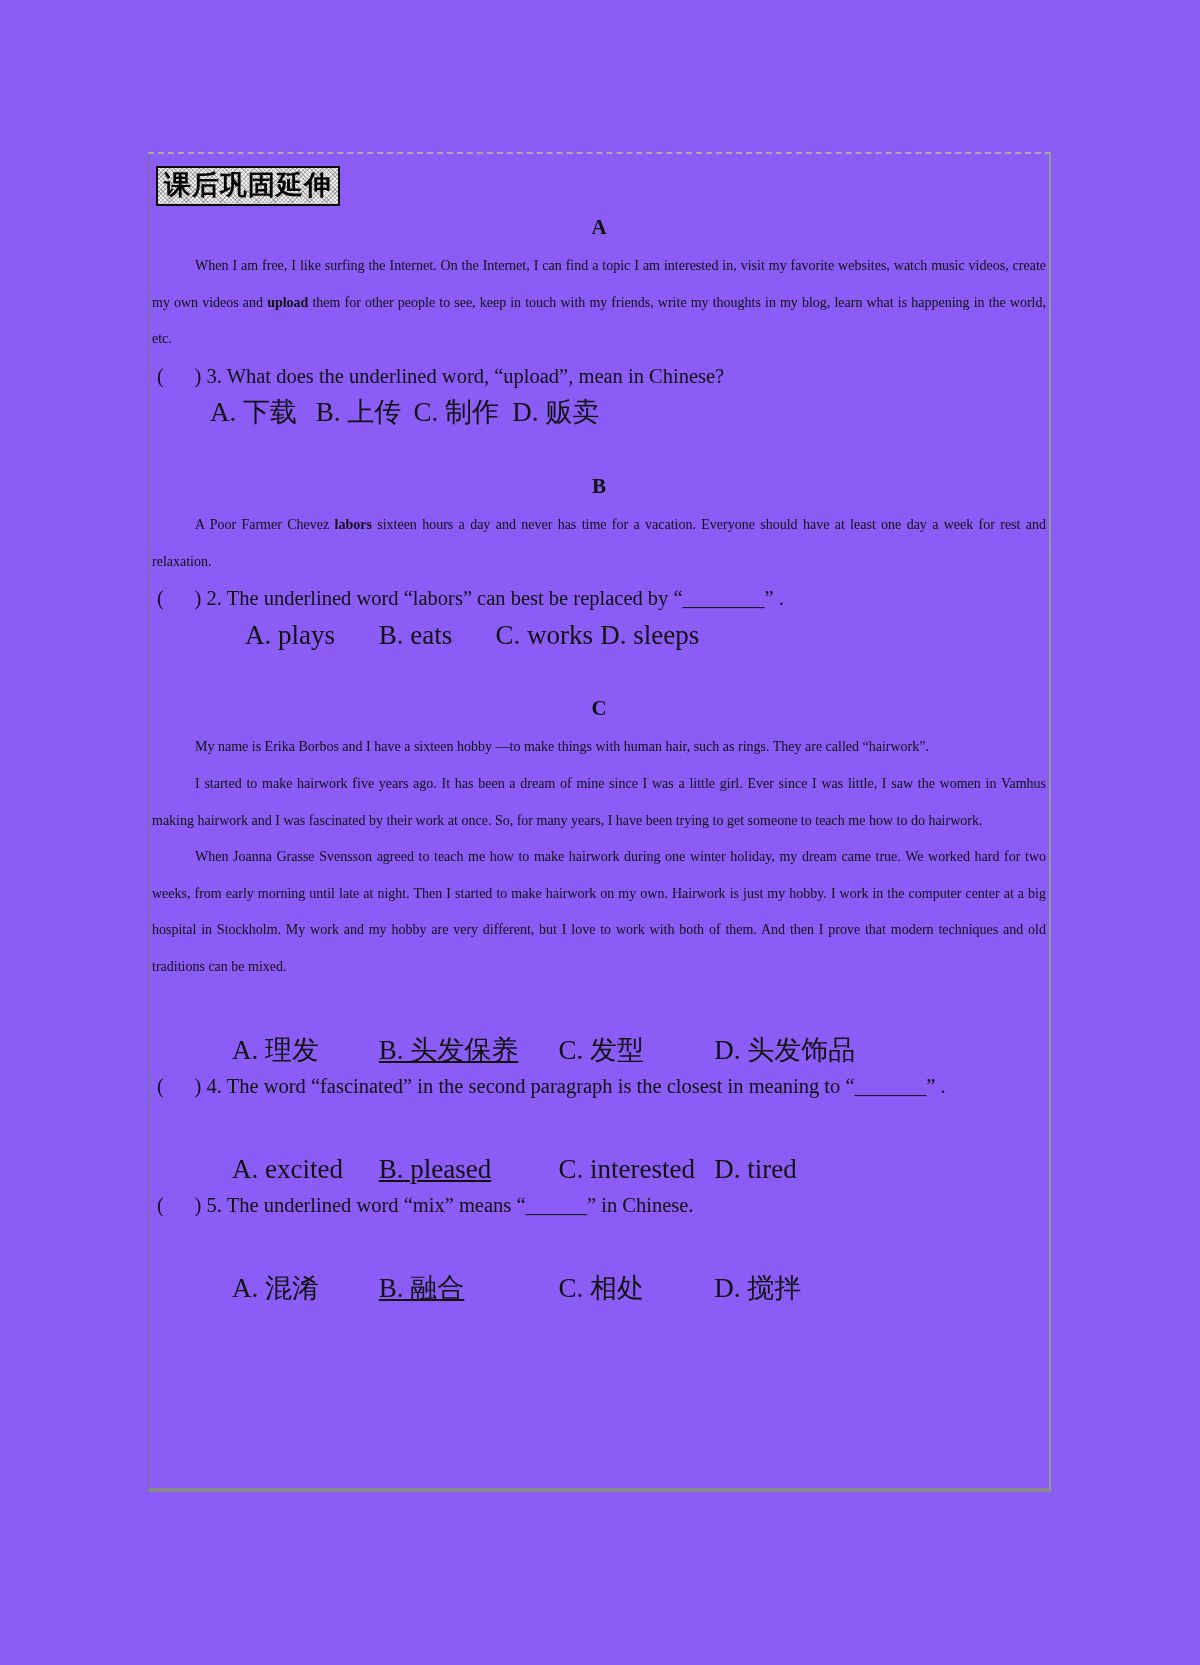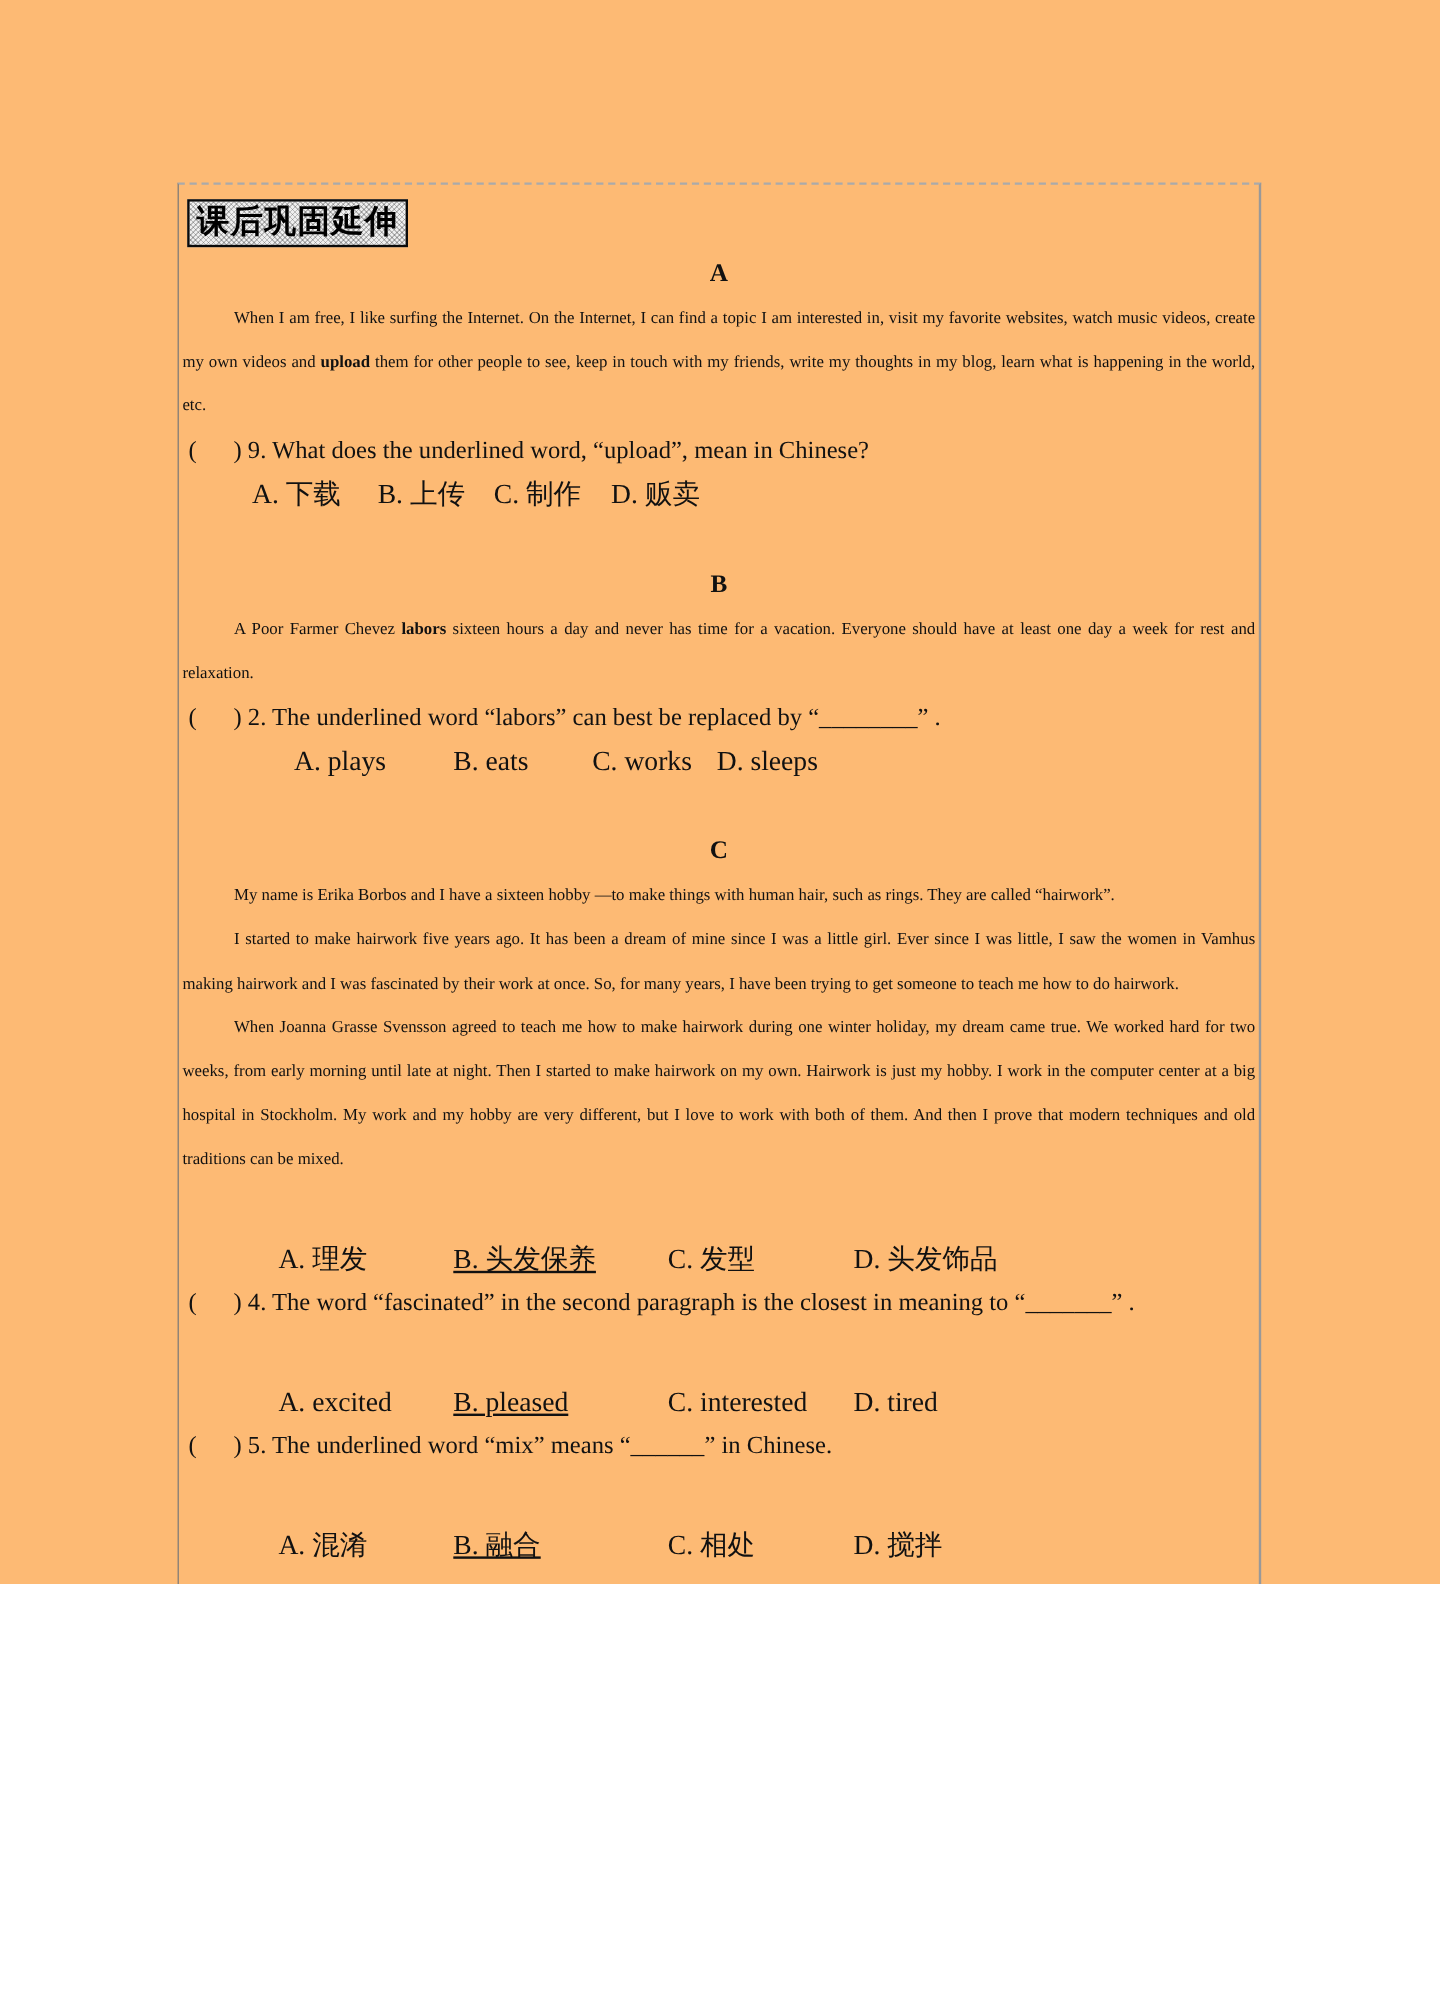--- a/index.html
+++ b/index.html
@@ -1,19 +1,19 @@
 <!DOCTYPE html>
 <html><head>
 <meta charset="utf-8">
 <style>
   html,body{margin:0;padding:0;background:#ffffff;}
   .page{
     position:relative;
-    width:1200px;height:1320px;
-    background:#fdba74;
+    width:1200px;height:1665px;
+    background:#8b5cf6;
     font-family:"Liberation Serif","DejaVu Serif",serif;
     color:#111111;
     overflow:hidden;
   }
   .content-box{
     position:absolute;left:148px;top:152px;
     width:903px;height:1340px;
     box-sizing:border-box;
     border-top:2px dashed #aaaaaa;
     border-left:1px solid #777777;
@@ -56,21 +56,21 @@
   .para.lead{margin-top:6px;}
   .question{
     margin:0;
     padding-left:5px;
     font-size:20.5px;
     line-height:36.6px;
     white-space:pre-wrap;
   }
   .opts{
     margin:0;
-    font-size:23px;
+    font-size:27px;
     line-height:36.6px;
   }
   .opts .opt{display:inline-block;}
   .optrow-1{padding-left:58px;}
   .optrow-1 .opt:nth-child(1){min-width:99px;}
   .optrow-1 .opt:nth-child(2){min-width:91px;}
   .optrow-1 .opt:nth-child(3){min-width:92px;}
   .optrow-2{padding-left:58px;}
   .optrow-2 .opt:nth-child(1){min-width:127px;margin-left:35px;}
   .optrow-2 .opt:nth-child(2){min-width:110px;}
@@ -87,21 +87,21 @@
 <div class="page">
   <div class="content-box">
 
     <div>
       <span class="badge">课后巩固延伸</span>
     </div>
 
     <p class="sec-title first">A</p>
     <p class="para lead"><span>When I am free, I like surfing the Internet. On the Internet, I can find a topic I am interested in, visit my favorite websites, watch music videos, create my own videos and </span><b>upload</b><span> them for other people to see, keep in touch with my friends, write my thoughts in my blog, learn what is happening in the world, etc.</span></p>
 
-    <p class="question">(      ) 9. What does the underlined word, “upload”, mean in Chinese?</p>
+    <p class="question">(      ) 3. What does the underlined word, “upload”, mean in Chinese?</p>
     <p class="opts optrow-1">
       <span class="opt">A. 下载</span>
       <span class="opt">B. 上传</span>
       <span class="opt">C. 制作</span>
       <span class="opt">D. 贩卖</span>
     </p>
 
     <p class="sec-title gap">B</p>
     <p class="para lead"><span>A Poor Farmer Chevez </span><b>labors</b><span> sixteen hours a day and never has time for a vacation. Everyone should have at least one day a week for rest and relaxation.</span></p>
 

